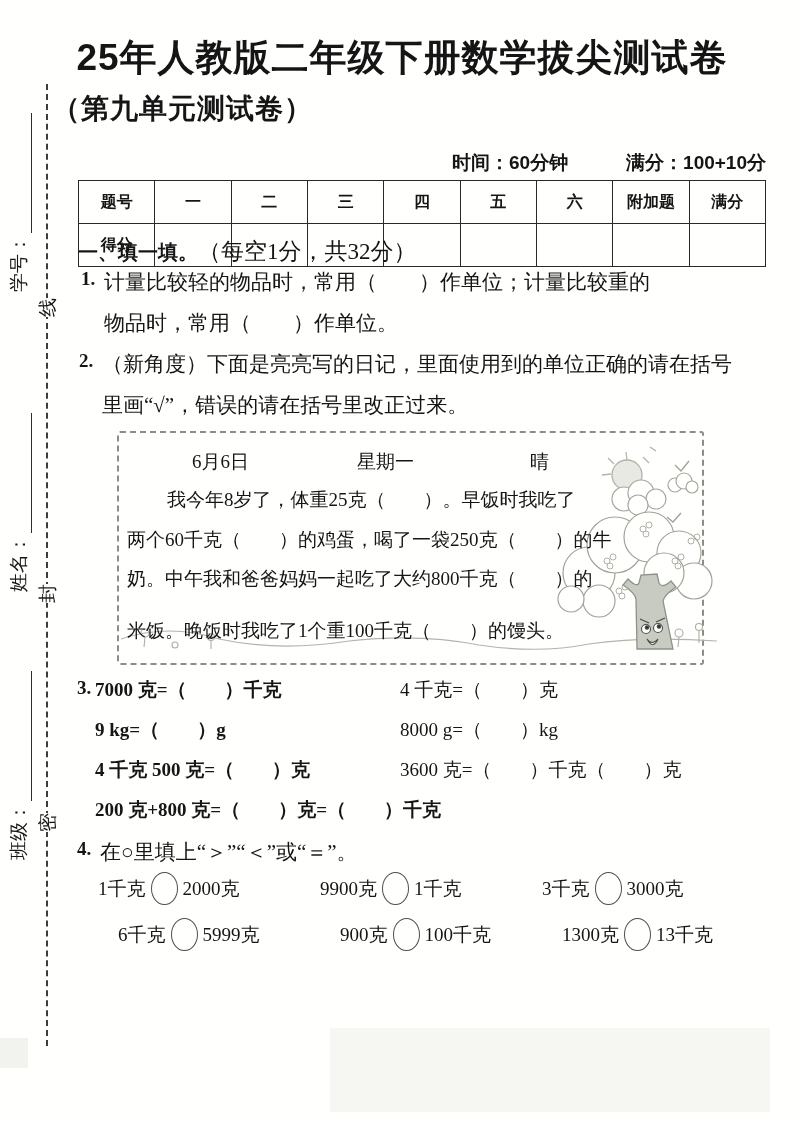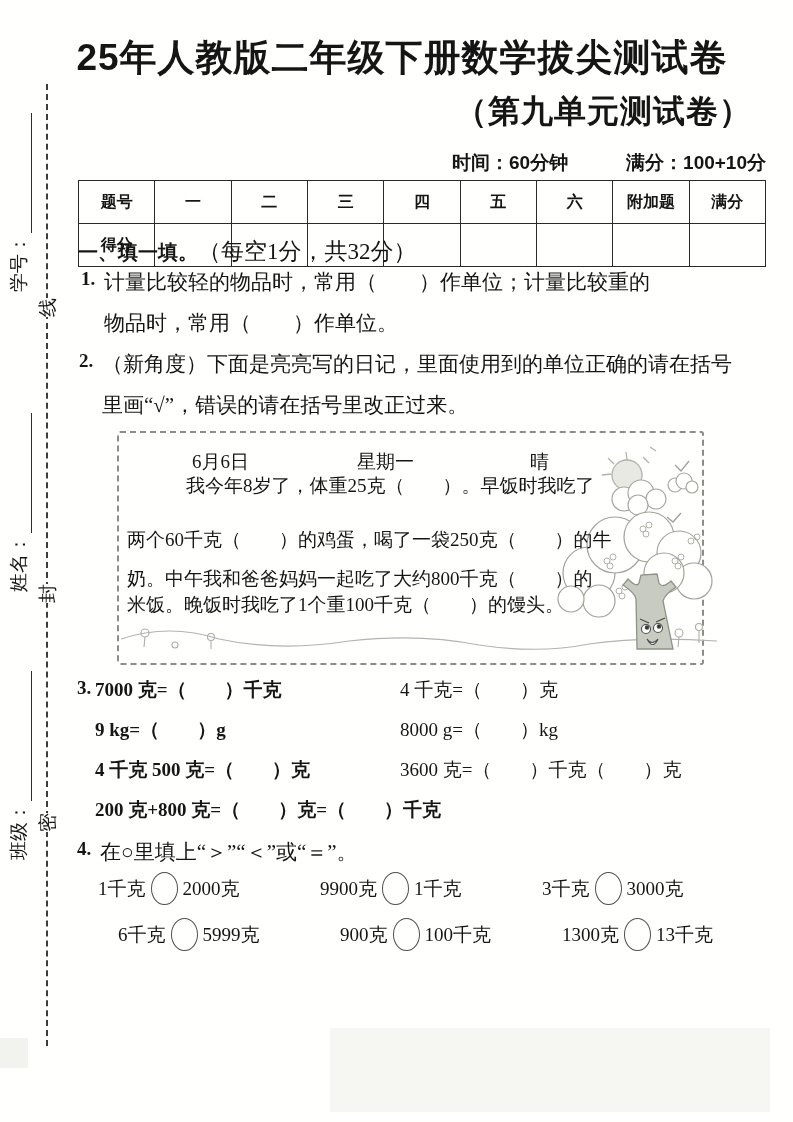--- a/index.html
+++ b/index.html
@@ -4,23 +4,23 @@
 <style>
   html,body{margin:0;padding:0;background:#fff;}
   .page{position:relative;width:793px;height:1122px;background:#fffffe;overflow:hidden;
         font-family:"Liberation Serif","DejaVu Serif",serif;color:#151515;}
   .abs{position:absolute;}
 
   
   .title1{top:33px;left:52px;width:700px;text-align:center;
           font-family:"Liberation Sans","DejaVu Sans",sans-serif;
           font-weight:900;font-size:37px;letter-spacing:1px;white-space:nowrap;}
-  .title2{top:90px;left:52px;width:700px;text-align:right;
+  .title2{top:90px;left:52px;width:700px;text-align:left;
           font-family:"Liberation Sans","DejaVu Sans",sans-serif;
-          font-weight:900;font-size:32px;letter-spacing:1px;}
+          font-weight:900;font-size:28px;letter-spacing:1px;}
   .meta{top:150px;left:452px;width:314px;display:flex;justify-content:space-between;
         font-family:"Liberation Sans","DejaVu Sans",sans-serif;font-weight:700;font-size:19px;}
 
   
   table.score{position:absolute;top:180px;left:78px;width:688px;border-collapse:collapse;
         table-layout:fixed;font-family:"Liberation Sans","DejaVu Sans",sans-serif;font-size:16px;}
   table.score td{border:1px solid #2a2a2a;height:24px;text-align:center;font-weight:700;padding:9px;}
 
   
   .sec-head{top:236px;left:78px;font-size:20px;white-space:nowrap;}
@@ -205,24 +205,24 @@
           <circle cx="539" cy="195" r="4.5" fill="#fffffe"></circle>
           <circle cx="528" cy="194.5" r="1.8" fill="#333"></circle>
           <circle cx="540" cy="193.5" r="1.8" fill="#333"></circle>
           <path d="M528,206 Q533,213 539,206 Q534,217 528,206 Z" fill="#fffffe"></path>
         </g>
       </g>
     </svg>
     <span class="dline" style="left:73px;top:16px;">6月6日</span>
     <span class="dline" style="left:238px;top:16px;">星期一</span>
     <span class="dline" style="left:411px;top:16px;">晴</span>
-    <div class="dline" style="left:48px;top:40px;margin-left:19px;">我今年8岁了，体重25克（　　）。早饭时我吃了</div>
+    <div class="dline" style="left:48px;top:54px;">我今年8岁了，体重25克（　　）。早饭时我吃了</div>
     <div class="dline" style="left:8px;top:94px;">两个60千克（　　）的鸡蛋，喝了一袋250克（　　）的牛</div>
     <div class="dline" style="left:8px;top:133px;">奶。中午我和爸爸妈妈一起吃了大约800千克（　　）的</div>
-    <div class="dline" style="left:8px;top:159px;">米饭。晚饭时我吃了1个重100千克（　　）的馒头。</div>
+    <div class="dline" style="left:8px;top:185px;">米饭。晚饭时我吃了1个重100千克（　　）的馒头。</div>
   </div>
 
   <span class="abs qnum" style="left:77px;top:677px;">3.</span>
   <div class="abs q3row" style="top:677px;">
     <span class="lcol">7000 克=（　　）千克</span>
     <span>4 千克=（　　）克</span>
   </div>
   <div class="abs q3row" style="top:717px;">
     <span class="lcol">9 kg=（　　）g</span>
     <span>8000 g=（　　）kg</span>

